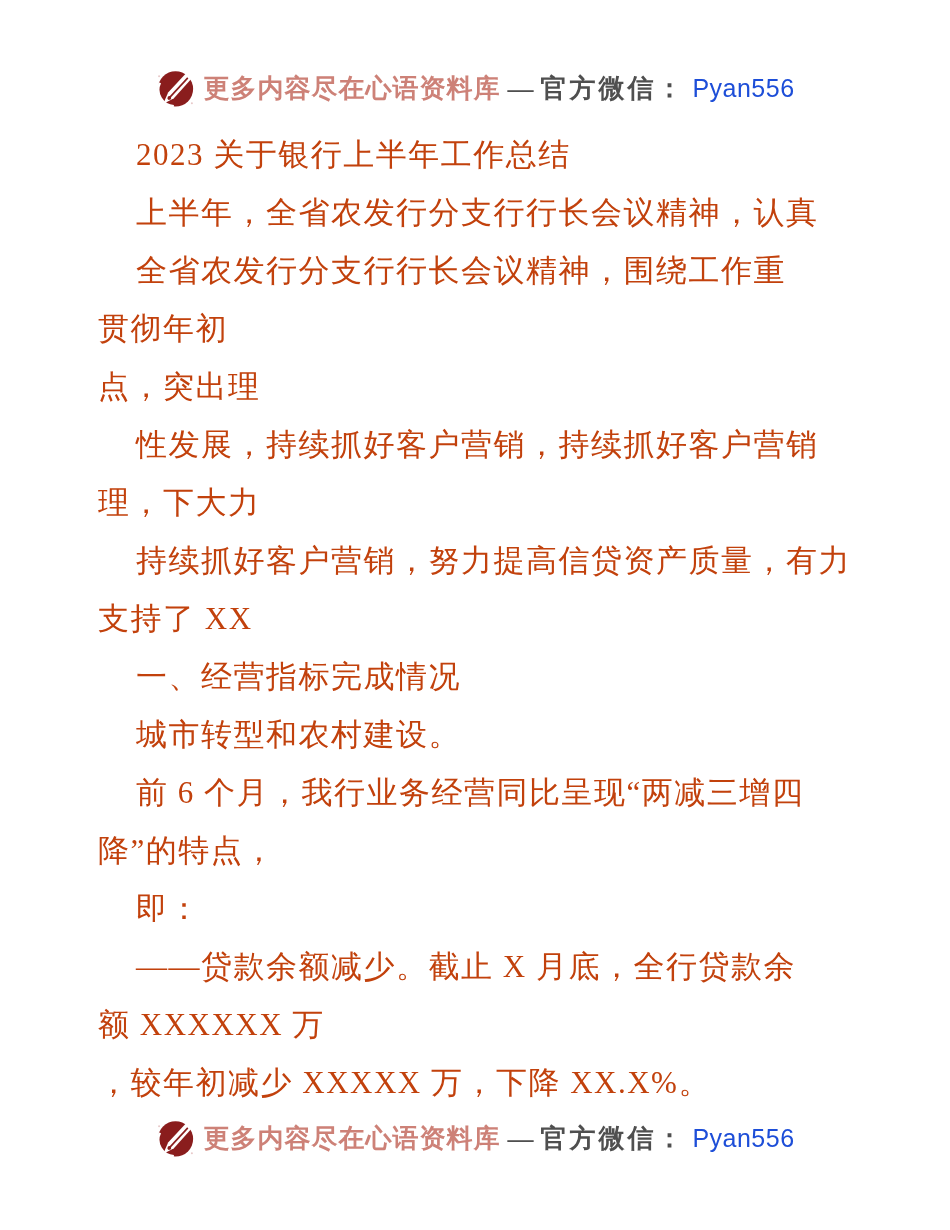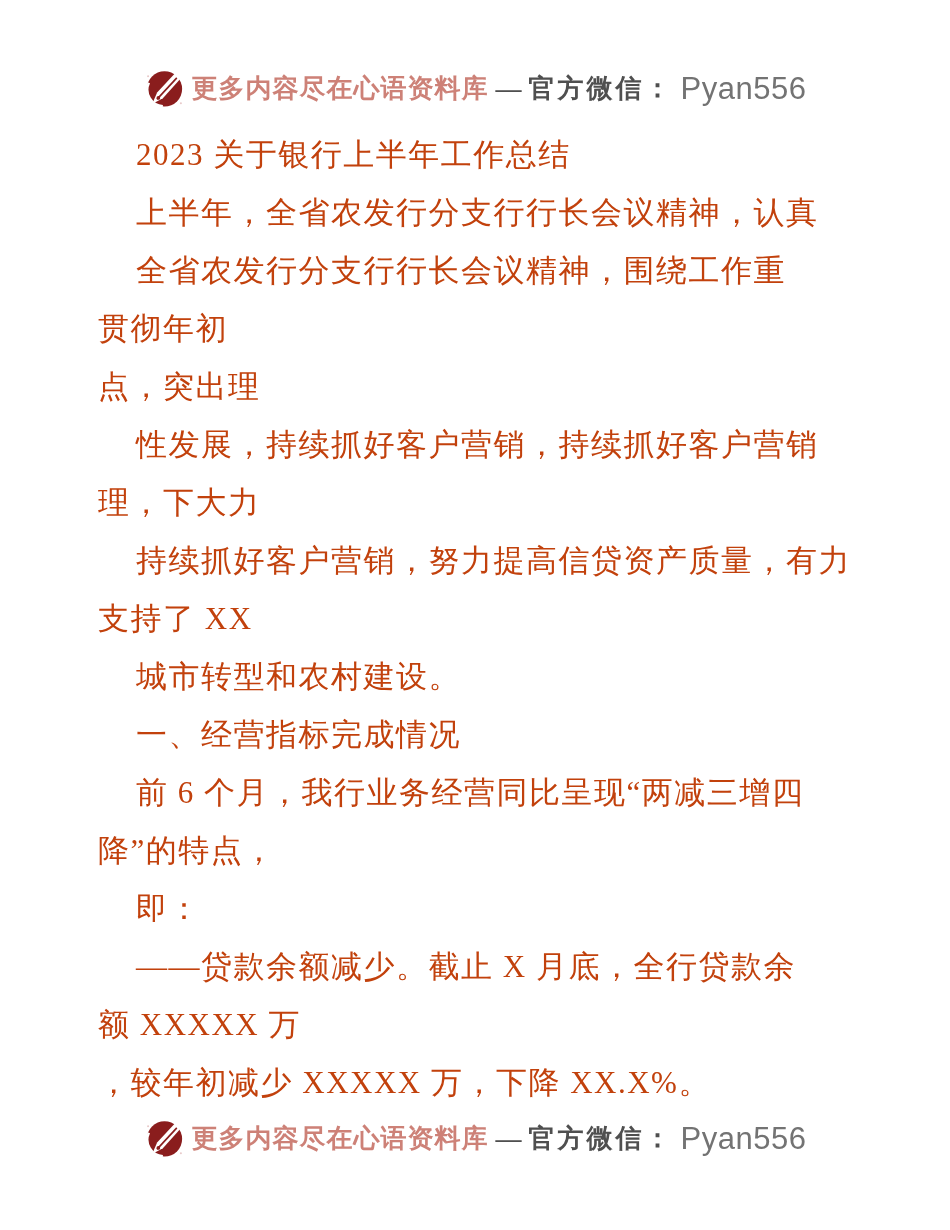--- a/index.html
+++ b/index.html
@@ -37,23 +37,23 @@
     font-weight: bold;
     font-size: 26px;
   }
   .wm-label {
     color: #4f4f4f;
     font-weight: bold;
     font-size: 26px;
     letter-spacing: 3px;
   }
   .wm-id {
-    color: #737373;
+    color: #1d4ed8;
     font-family: "Liberation Sans", "DejaVu Sans", sans-serif;
-    font-size: 31px;
+    font-size: 25px;
     letter-spacing: 0.5px;
   }
 
   
   .doc {
     position: absolute;
     left: 98px;
     top: 126px;
     width: 770px;
     color: #c2410c;
@@ -88,27 +88,27 @@
   <div class="doc">
     <div class="line indent">2023 关于银行上半年工作总结</div>
     <div class="line indent">上半年，全省农发行分支行行长会议精神，认真</div>
     <div class="line indent">全省农发行分支行行长会议精神，围绕工作重</div>
     <div class="line">贯彻年初</div>
     <div class="line">点，突出理</div>
     <div class="line indent">性发展，持续抓好客户营销，持续抓好客户营销</div>
     <div class="line">理，下大力</div>
     <div class="line indent">持续抓好客户营销，努力提高信贷资产质量，有力</div>
     <div class="line">支持了 XX</div>
+    <div class="line indent">一、经营指标完成情况</div>
     <div class="line indent">城市转型和农村建设。</div>
-    <div class="line indent">一、经营指标完成情况</div>
     <div class="line indent">前 6 个月，我行业务经营同比呈现“两减三增四</div>
     <div class="line">降”的特点，</div>
     <div class="line indent">即：</div>
     <div class="line indent">——贷款余额减少。截止 X 月底，全行贷款余</div>
-    <div class="line">额 XXXXX 万</div>
+    <div class="line">额 XXXXXX 万</div>
     <div class="line">，较年初减少 XXXXX 万，下降 XX.X%。</div>
   </div>
 
   <div class="watermark bottom">
     <svg class="wm-logo" viewBox="0 0 100 104">
       <circle cx="50" cy="53" r="43" fill="#8a1d1d"></circle>
       <path d="M12 38 A 40 40 0 0 0 46 95" stroke="#ffffff" stroke-width="6" fill="none"></path>
       <path d="M86 4 L32 62 L20 90 L46 76 L96 20 Z" fill="#ffffff"></path>
       <line x1="32" y1="78" x2="80" y2="26" stroke="#8a1d1d" stroke-width="4"></line>
       <circle cx="35" cy="75" r="4.5" fill="#8a1d1d"></circle>

